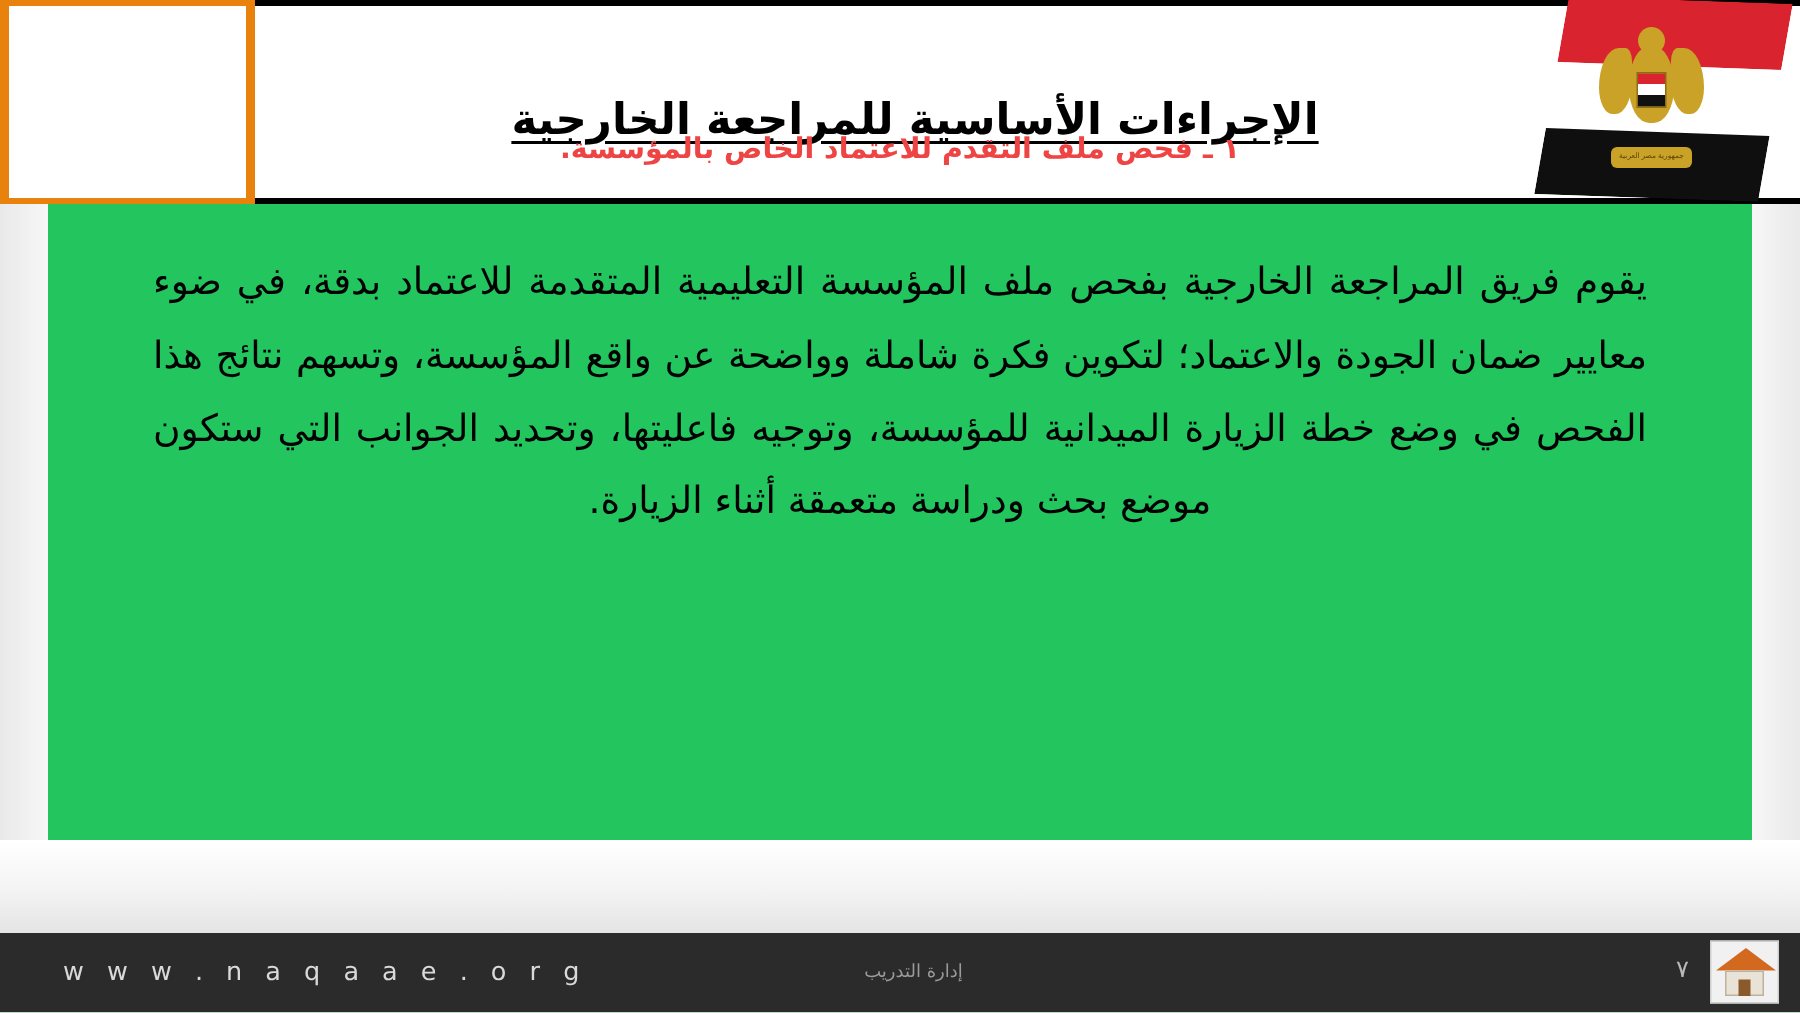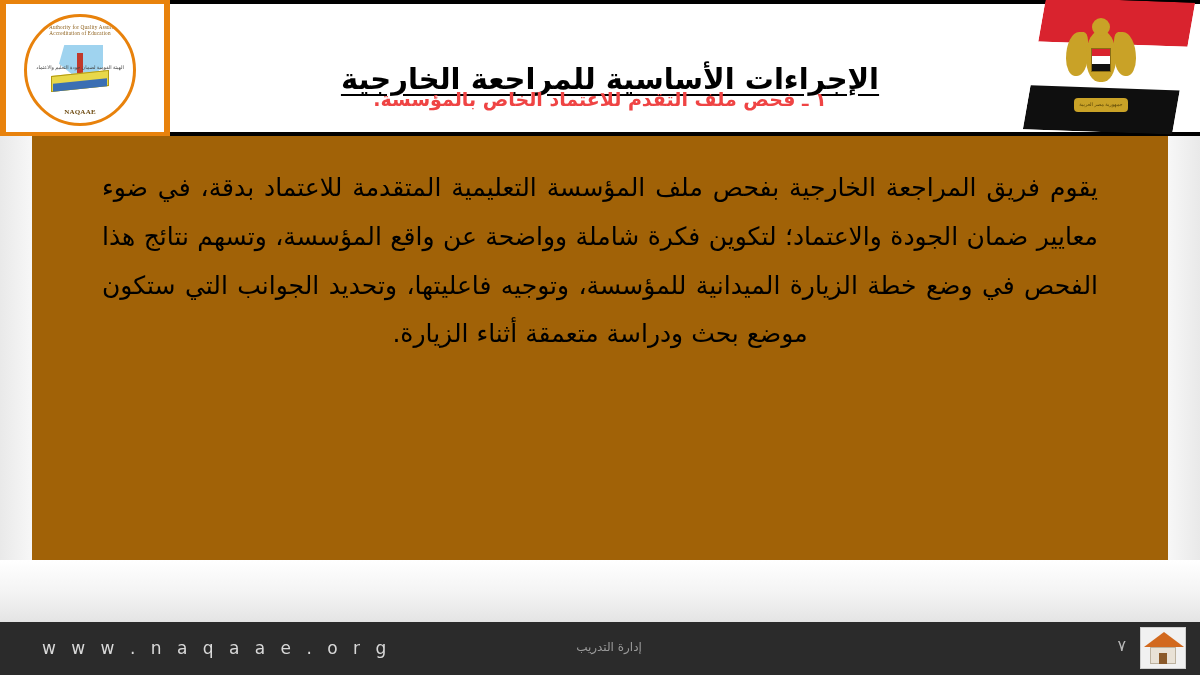--- a/index.html
+++ b/index.html
@@ -252,21 +252,21 @@
     font-family: "Liberation Serif", serif;
   }
 
   
   .content-area {
     position: absolute;
     left: 32px;
     top: 136px;
     width: 1136px;
     height: 430px;
-    background: #a16207;
+    background: #22c55e;
   }
   .body-text {
     position: absolute;
     right: 70px;
     left: 70px;
     top: 28px;
     direction: rtl;
     text-align: justify;
     text-align-last: center;
     font-size: 25px;
@@ -381,31 +381,20 @@
 </head>
 <body>
 
 <div class="slide">
 
   <div class="header-band"></div>
   <div class="header-inner"></div>
   <div class="logo-block"></div>
   <div class="logo-block-inner"></div>
 
-  <div class="logo">
-    <div class="ring-text-top">National Authority for Quality Assurance and Accreditation of Education</div>
-    <div class="logo-core">
-      <div class="eg-map"></div>
-      <div class="torch"></div>
-      <div class="book"></div>
-      <div class="book-b"></div>
-    </div>
-    <div class="mid-label">الهيئة القومية لضمان جودة التعليم والاعتماد</div>
-    <div class="ring-text-bottom">NAQAAE</div>
-  </div>
 
   <div class="title">الإجراءات الأساسية للمراجعة الخارجية</div>
   <div class="subtitle">١ ـ فحص ملف التقدم للاعتماد الخاص بالمؤسسة.</div>
 
   <div class="flag-wrap">
     <div class="flag-stripes">
       <div class="s s1"></div>
       <div class="s s2"></div>
       <div class="s s3"></div>
     </div>

